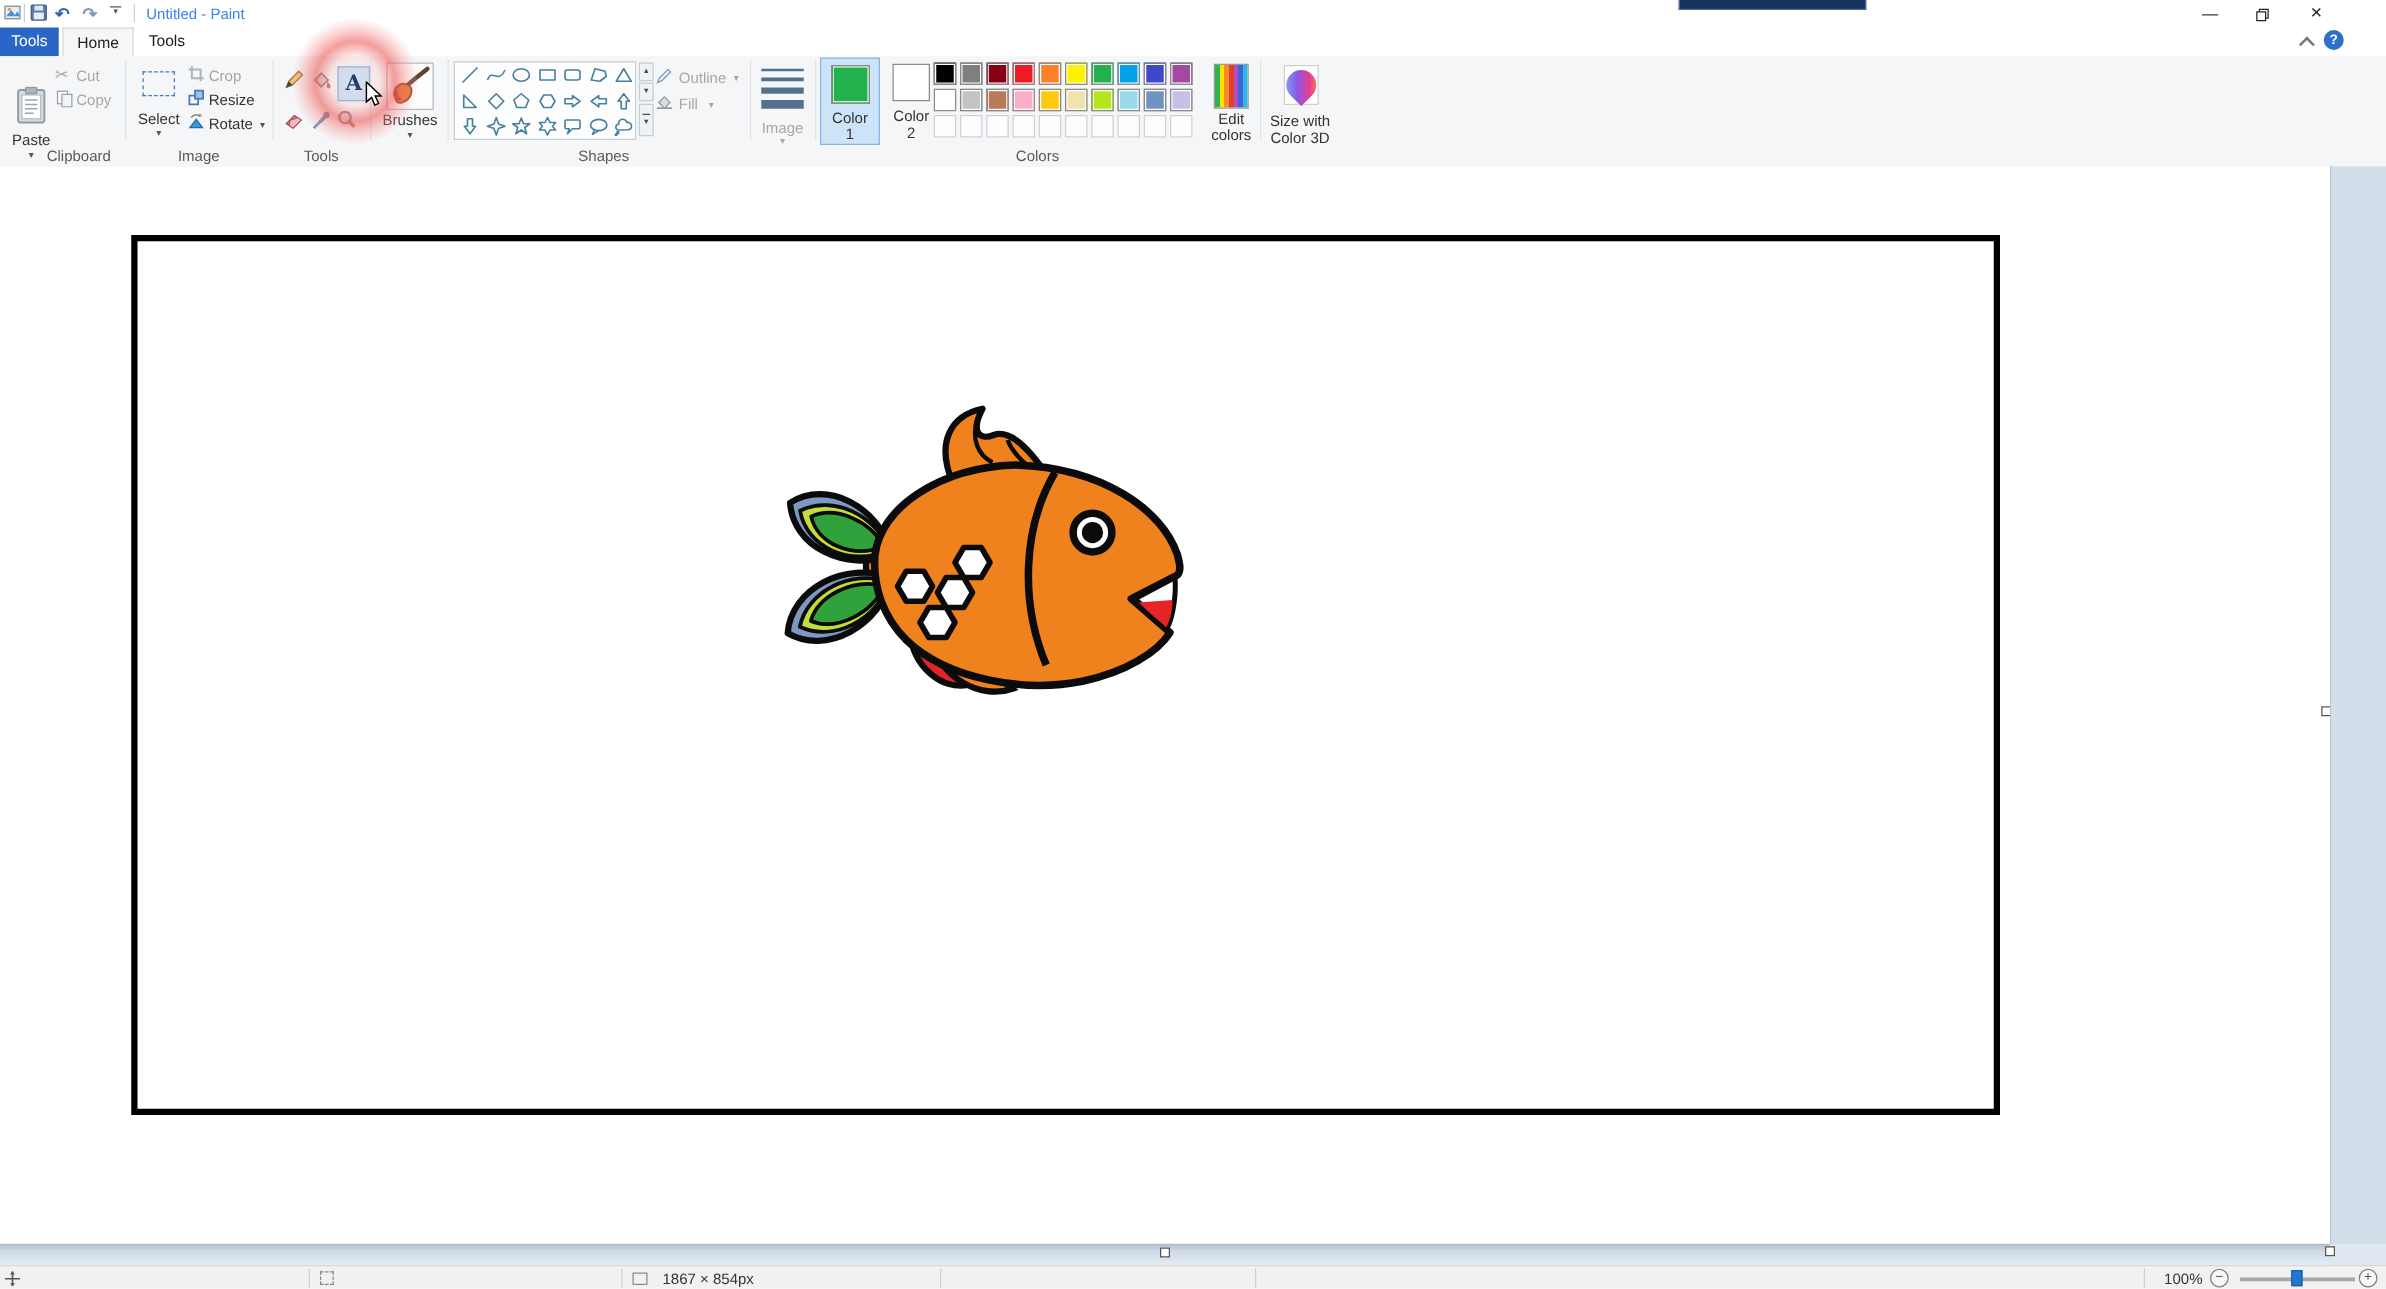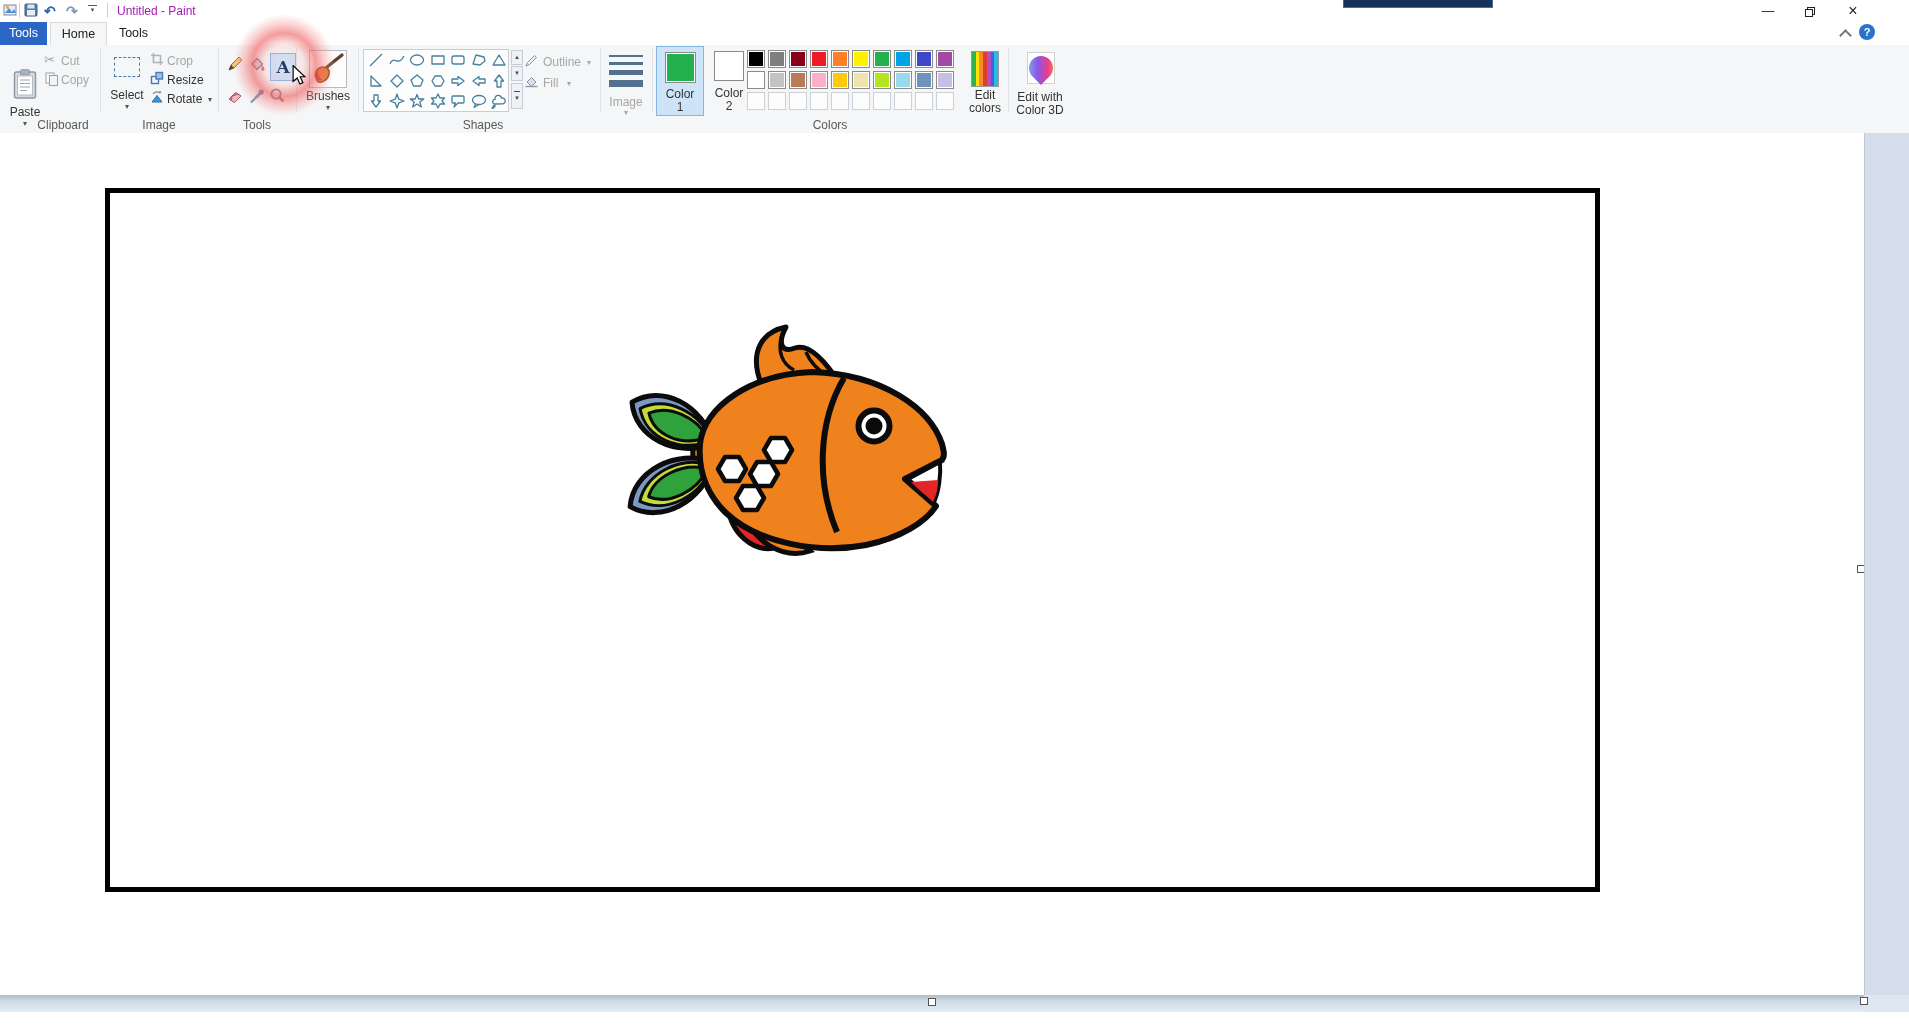--- a/index.html
+++ b/index.html
@@ -4,21 +4,21 @@
 <style>
   html,body{margin:0;padding:0;}
   body{font-family:"Liberation Sans",sans-serif;-webkit-font-smoothing:antialiased;}
   #win{position:relative;width:1909px;height:1031px;background:#fff;overflow:hidden;font-size:12px;color:#222;}
   .abs{position:absolute;}
   .nosel{user-select:none;}
   
   #titlebar{left:0;top:0;width:1909px;height:22px;background:#fff;}
   .qat-ico{top:3px;font-size:14px;line-height:16px;}
   .tsep{top:3px;width:1px;height:15px;background:#cfcfcf;}
-  #title-text{left:117px;top:4px;font-size:12px;color:#a21caf;white-space:nowrap;}
+  #title-text{left:117px;top:4px;font-size:12px;color:#3b82f6;white-space:nowrap;}
   #blue-artifact{left:1343px;top:0;width:148px;height:7px;background:#16335d;border:1px solid #4c689e;border-top:none;}
   .winbtn{top:1px;width:30px;height:19px;text-align:center;color:#222;font-size:13px;line-height:19px;}
   
   #tabrow{left:0;top:22px;width:1909px;height:23px;background:#fff;}
   .tab{top:0;height:23px;text-align:center;line-height:23px;font-size:12.5px;}
   #tab-file{left:0;width:47px;background:#2a66c5;color:#fff;}
   #tab-home{left:50px;width:57px;background:#f5f6f7;border:1px solid #d8dadc;border-bottom:none;box-sizing:border-box;}
   #tab-view{left:107px;width:53px;color:#1a1a1a;}
   #ribbon-collapse{left:1839px;top:28px;width:12px;height:12px;}
   #ribbon-collapse i{display:block;width:7px;height:7px;border-left:2px solid #777;border-top:2px solid #777;transform:rotate(45deg);margin:3px auto;}
@@ -400,21 +400,21 @@
       <div class="abs" style="left:9px;top:5px" id="rainbow"></div>
       <div class="abs biglabel" style="left:0;top:42px;width:46px">Edit</div>
       <div class="abs biglabel" style="left:0;top:55px;width:46px">colors</div>
     </div>
     <div class="abs glabel" style="left:652px;width:356px">Colors</div>
 
     <div class="abs" style="left:1014px;top:1px;width:52px;height:70px">
       <div class="abs" style="left:13px;top:6px;width:28px;height:32px;background:#fff;border:1px solid #d0d0d0;box-sizing:border-box;display:flex;align-items:center;justify-content:center">
         <div id="p3dicon"></div>
       </div>
-      <div class="abs biglabel" style="left:-4px;top:44px;width:60px">Edit with</div>
+      <div class="abs biglabel" style="left:-4px;top:44px;width:60px">Size with</div>
       <div class="abs biglabel" style="left:-4px;top:57px;width:60px">Color 3D</div>
     </div>
   </div>
 
   <div id="workarea" class="abs">
     <div id="drawn-rect" class="abs"></div>
 
     <svg class="abs" style="left:612px;top:189px" width="336" height="235" viewBox="0 0 336 235">
 
       <path d="M150,64 C136,30 150,10 174,5 C165,22 170,31 183,26 C197,21 214,40 228,62 Z" fill="#F0821E" stroke="#0b0b0b" stroke-width="5" stroke-linejoin="round"></path>
@@ -458,14 +458,33 @@
     </svg>
 
     <div class="abs handle" style="left:1857px;top:432px"></div>
     <div id="vscroll" class="abs"></div>
     <div id="hscroll" class="abs"></div>
     <div id="scorner" class="abs"></div>
     <div class="abs handle" style="left:928px;top:865px"></div>
     <div class="abs handle" style="left:1860px;top:864px"></div>
   </div>
 
+  <div id="statusbar" class="abs">
+    <svg class="abs" style="left:4px;top:4px" width="12" height="12" viewBox="0 0 12 12">
+      <path d="M6 0 L6 12 M0 6 L12 6" stroke="#555" stroke-width="1.3"></path>
+      <path d="M6 0 L4 2.5 H8 Z M6 12 L4 9.5 H8 Z" fill="#555"></path>
+    </svg>
+    <div class="abs ssep" style="left:247px"></div>
+    <div class="abs sbox" style="left:256px;top:4px;width:11px;height:11px;border:1px dashed #8a8a8a"></div>
+    <div class="abs ssep" style="left:497px"></div>
+    <div class="abs sbox" style="left:506px;top:5px;width:12px;height:10px;border:1px solid #8a8a8a"></div>
+    <div class="abs" style="left:530px;top:3px;font-size:12px;color:#333">1867 × 854px</div>
+    <div class="abs ssep" style="left:752px"></div>
+    <div class="abs ssep" style="left:1004px"></div>
+    <div class="abs ssep" style="left:1715px"></div>
+    <div class="abs" style="left:1722px;top:3px;width:40px;text-align:right;font-size:12px;color:#333">100%</div>
+    <div class="abs zoombtn" style="left:1768px">−</div>
+    <div id="zoom-track" class="abs"></div>
+    <div id="zoom-thumb" class="abs"></div>
+    <div class="abs zoombtn" style="left:1887px">+</div>
+  </div>
 
 </div>
 
 </body></html>

